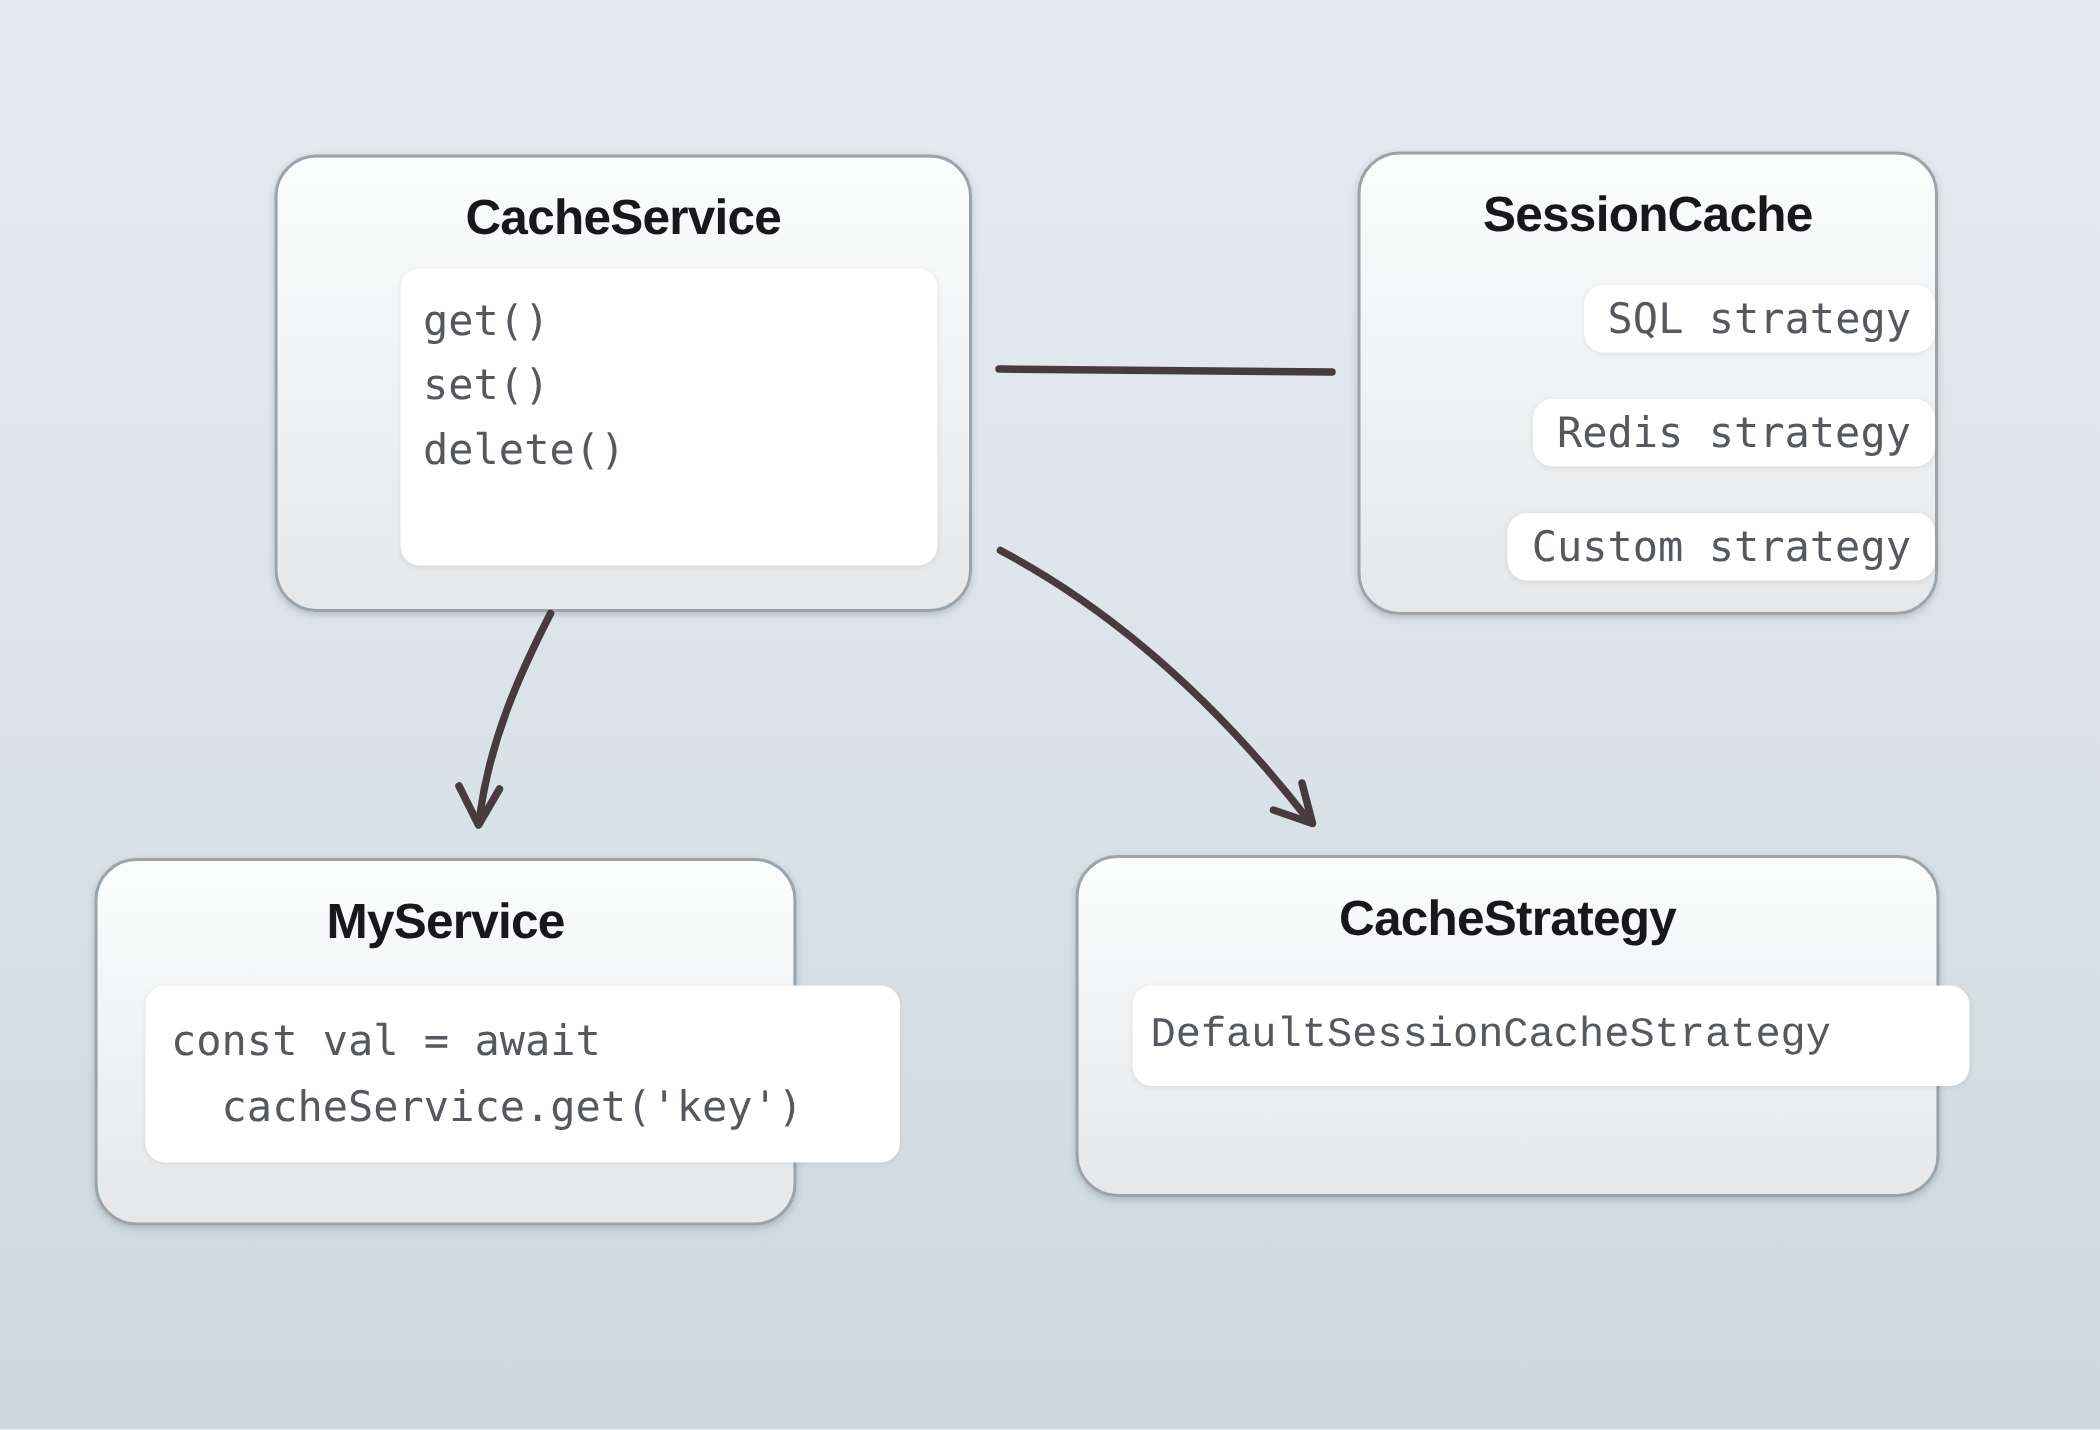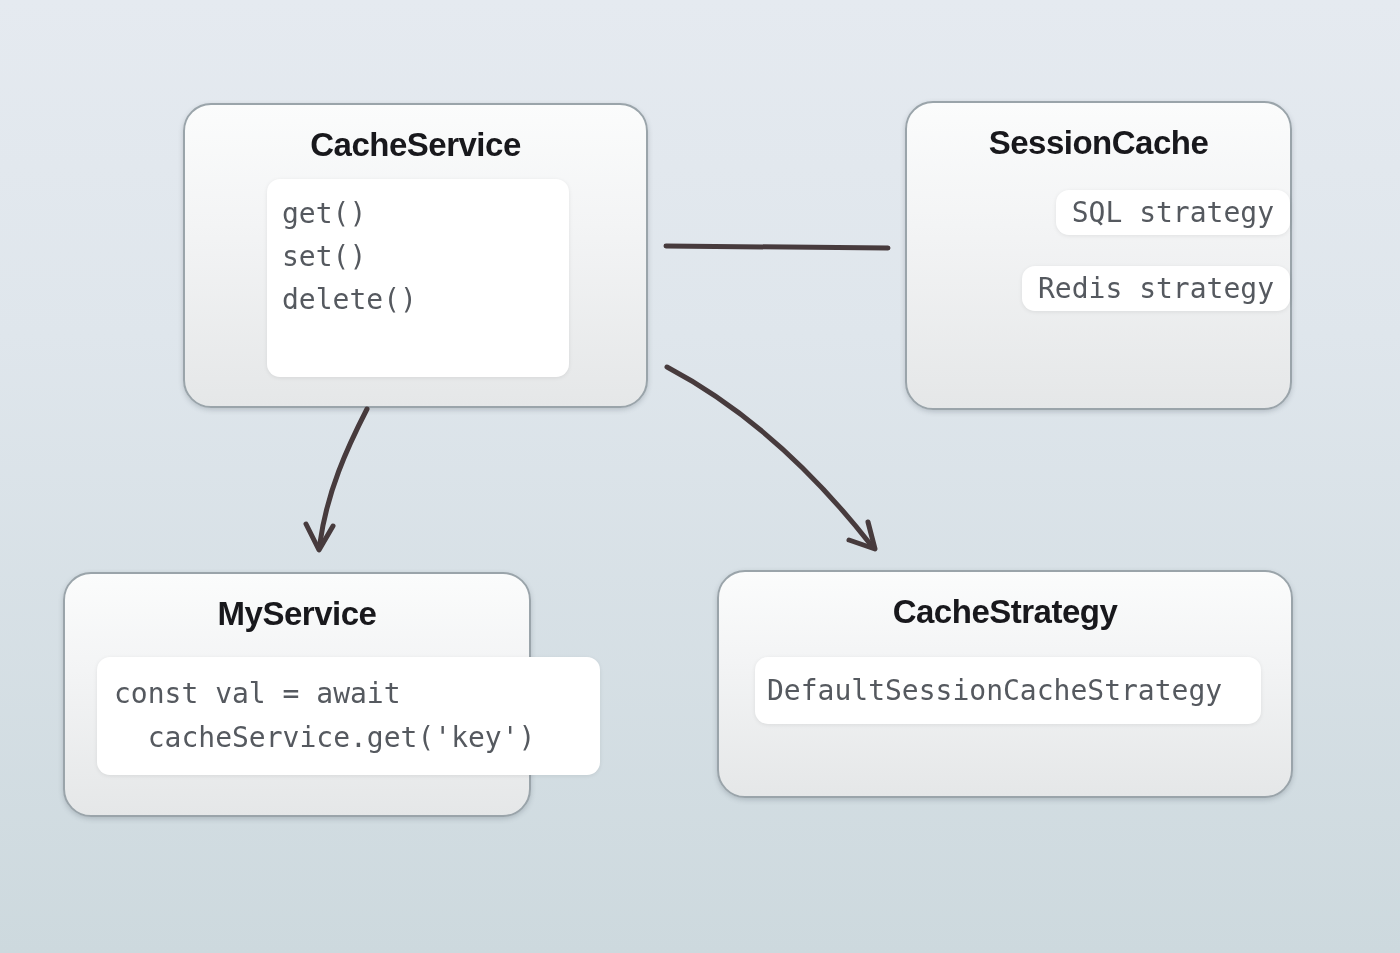--- a/index.html
+++ b/index.html
@@ -40,21 +40,21 @@
     font-family: "DejaVu Sans Mono", monospace;
     color: #55595f;
     font-size: 28px;
   }
 
   .code-line { white-space: pre; line-height: 43px; }
 
   
   #box-cache-service { left: 183px; top: 103px; width: 465px; height: 305px; }
   #cache-service-methods {
-    left: 82px; top: 74px; width: 302px; height: 198px;
+    left: 82px; top: 74px; width: 358px; height: 198px;
     padding: 13px 0 13px 15px;
   }
 
   
   #box-cache-strategy { left: 905px; top: 101px; width: 387px; height: 309px; }
   .pill-column {
     position: absolute;
     left: 0; top: 87px; width: 100%;
     display: flex; flex-direction: column; align-items: flex-end; gap: 31px;
   }
@@ -74,22 +74,23 @@
   #box-my-service { left: 63px; top: 572px; width: 468px; height: 245px; }
   #my-service-code {
     left: 32px; top: 83px; width: 503px; height: 118px;
     padding: 15px 0 15px 17px;
   }
   #my-service-code .code-line { line-height: 44px; }
 
   
   #box-session-cache { left: 717px; top: 570px; width: 576px; height: 228px; }
   #session-cache-code {
-    left: 36px; top: 85px; width: 506px; height: 67px;
+    left: 36px; top: 85px; width: 558px; height: 67px;
     padding: 12px 0 12px 12px;
+    font-family: Liberation Mono, monospace;
   }
 
   #arrows {
     position: absolute;
     left: 0; top: 0;
     pointer-events: none;
   }
 </style>
 </head>
 <body>
@@ -103,20 +104,21 @@
       <div class="code-line">set()</div>
       <div class="code-line">delete()</div>
     </div>
   </div>
 
   <div class="box" id="box-cache-strategy">
     <div class="box-title">SessionCache</div>
     <div class="pill-column">
       <div class="strategy-pill">SQL strategy</div>
       <div class="strategy-pill">Redis strategy</div>
+      <div class="strategy-pill">Custom strategy</div>
     </div>
   </div>
 
   <div class="box" id="box-my-service">
     <div class="box-title">MyService</div>
     <div class="code-panel" id="my-service-code">
       <div class="code-line">const val = await</div>
       <div class="code-line">  cacheService.get('key')</div>
     </div>
   </div>

